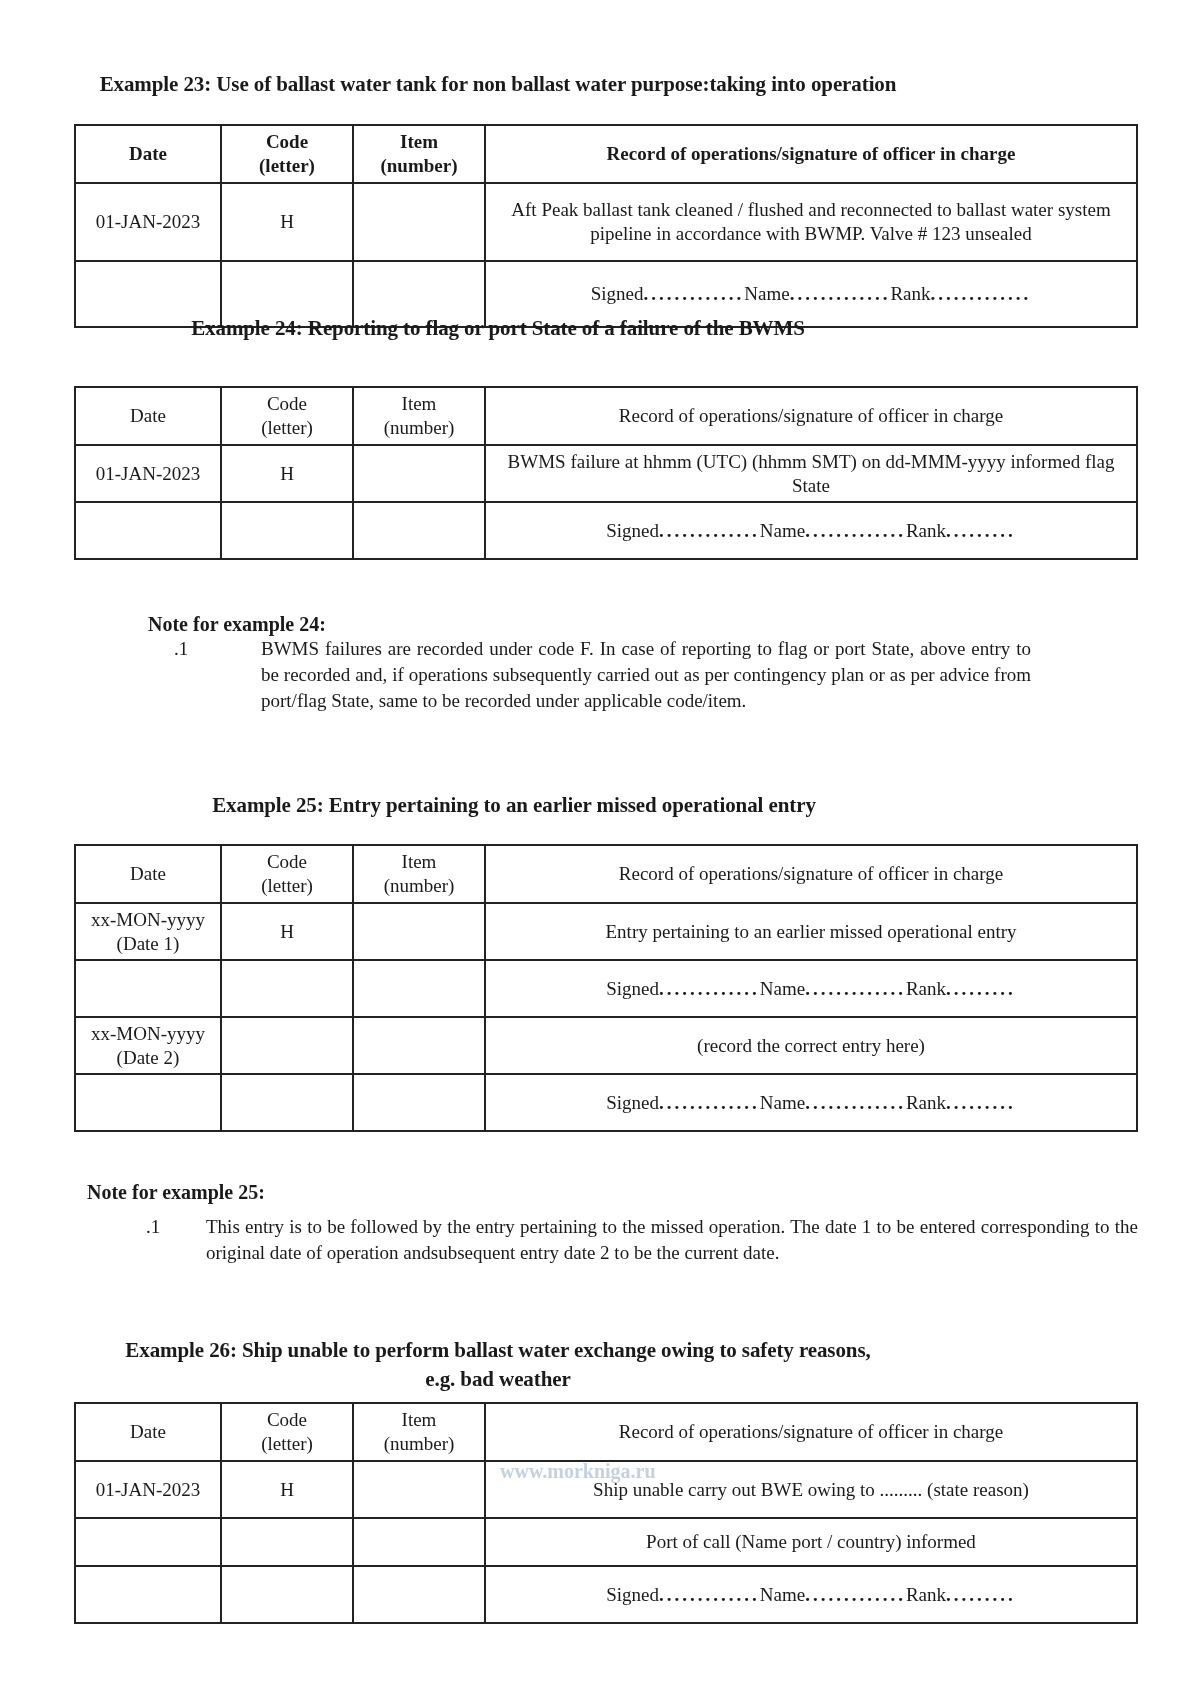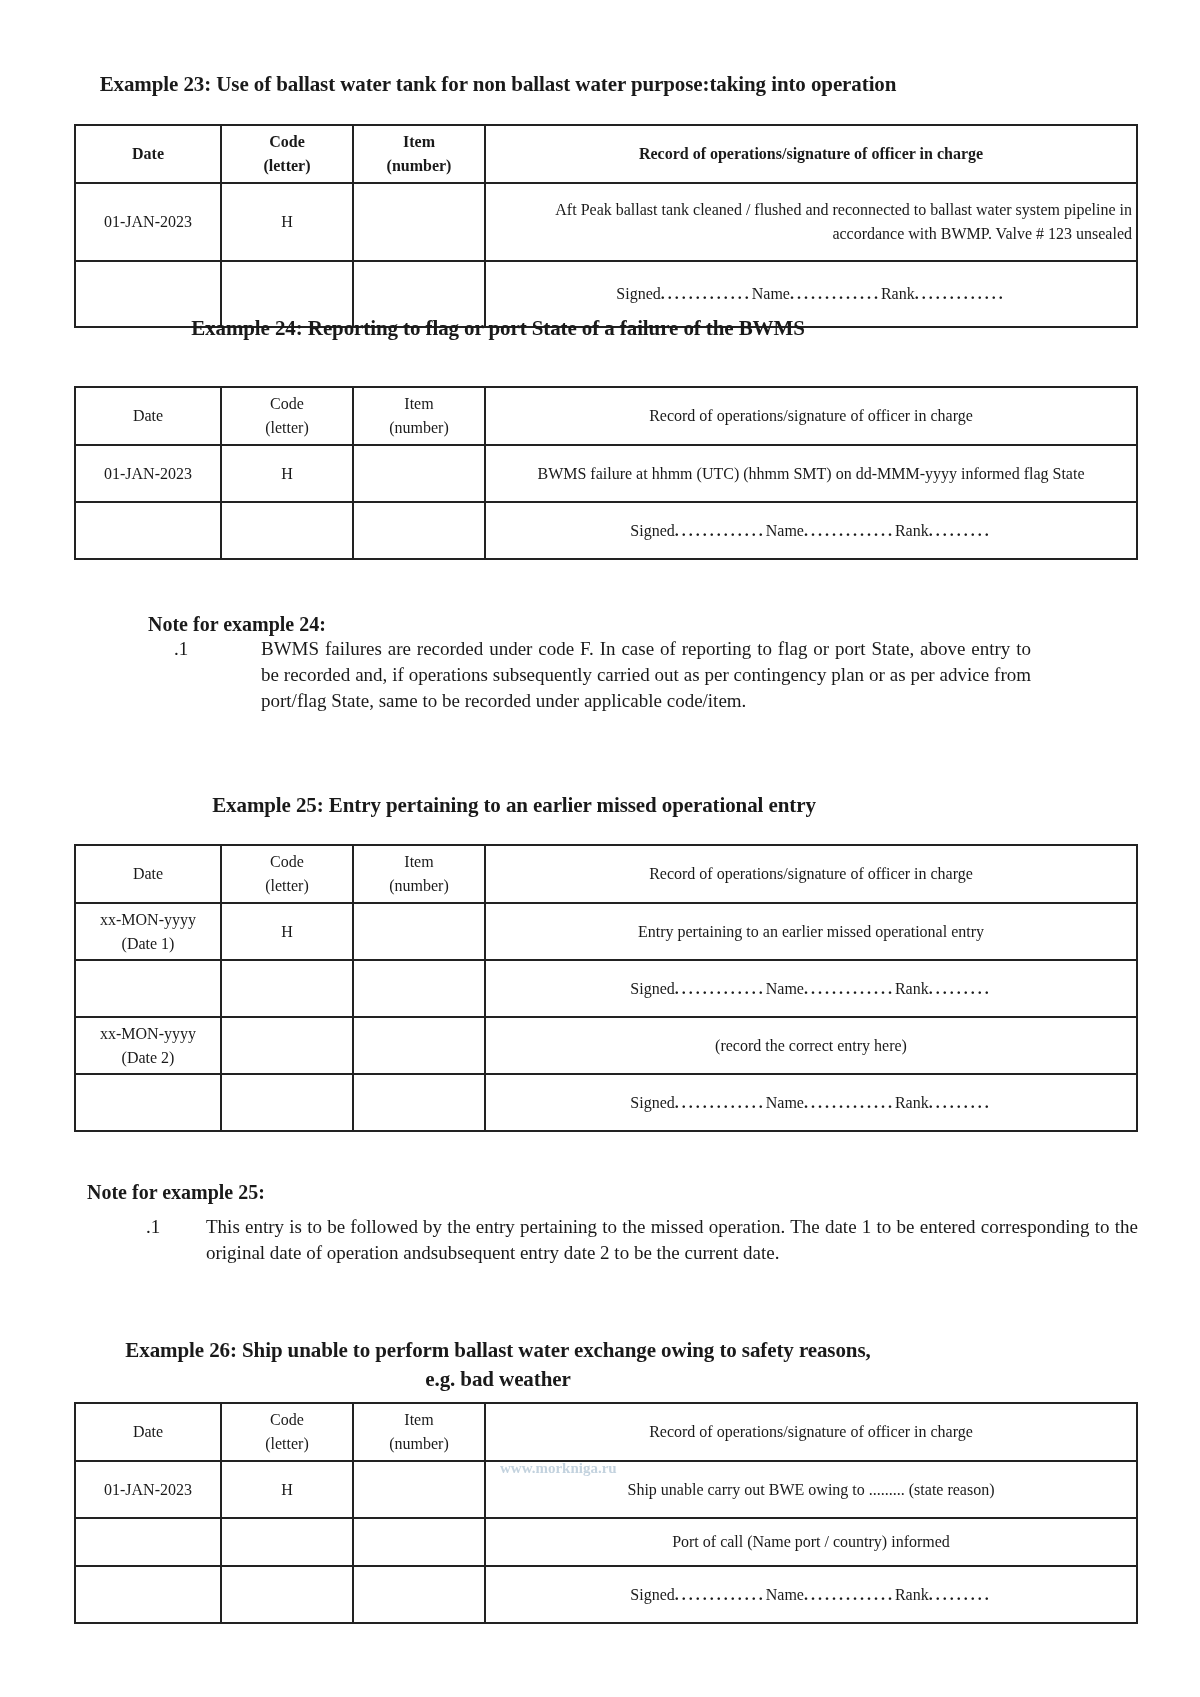--- a/index.html
+++ b/index.html
@@ -7,42 +7,42 @@
     width: 1200px; height: 1697px; position: relative; overflow: hidden;
     font-family: "Liberation Serif", "DejaVu Serif", serif; color: #1a1a1a;
   }
   .heading {
     position: absolute; left: 0; width: 996px; text-align: center;
     font-weight: bold; font-size: 21px; line-height: 29px; letter-spacing: -0.1px;
   }
   table.log {
     position: absolute; left: 74px; width: 1062px;
     border-collapse: collapse; table-layout: fixed;
-    font-size: 16px; line-height: 24px;
+    font-size: 19px; line-height: 24px;
   }
   table.log td, table.log th {
     border: 2px solid #222; padding: 0 4px; vertical-align: middle; text-align: center;
     font-weight: normal;
   }
   table.log.bold-head th { font-weight: bold; }
   table.log col.c-date { width: 146px; }
   table.log col.c-code { width: 132px; }
   table.log col.c-item { width: 132px; }
   table.log col.c-rec { width: 652px; }
   td.rec { text-align: left; padding-left: 5px; }
-  td.rec.center { text-align: right; }
+  td.rec.center { text-align: center; }
   td.sig { text-align: left; vertical-align: bottom; padding-left: 5px; padding-bottom: 0; }
   .dots { letter-spacing: 3px; font-weight: bold; }
   .note-title {
     position: absolute; font-weight: bold; font-size: 20px; line-height: 26px; margin-top: 22px;
   }
   .note-num { position: absolute; font-size: 19px; line-height: 26px; }
   .note-body { position: absolute; font-size: 19px; line-height: 26px; text-align: justify; }
   .watermark {
-    position: absolute; left: 500px; top: 1460px; font-size: 15px; font-weight: bold;
+    position: absolute; left: 500px; top: 1460px; font-size: 20px; font-weight: bold;
     color: #b9cbd9; opacity: 0.85;
   }
 </style>
 </head>
 <body>
 
 <div class="heading" style="top:70px;">Example 23: Use of ballast water tank for non ballast water purpose:taking into operation</div>
 <table class="log bold-head" style="top:124px;">
   <colgroup>
       <col class="c-date">

